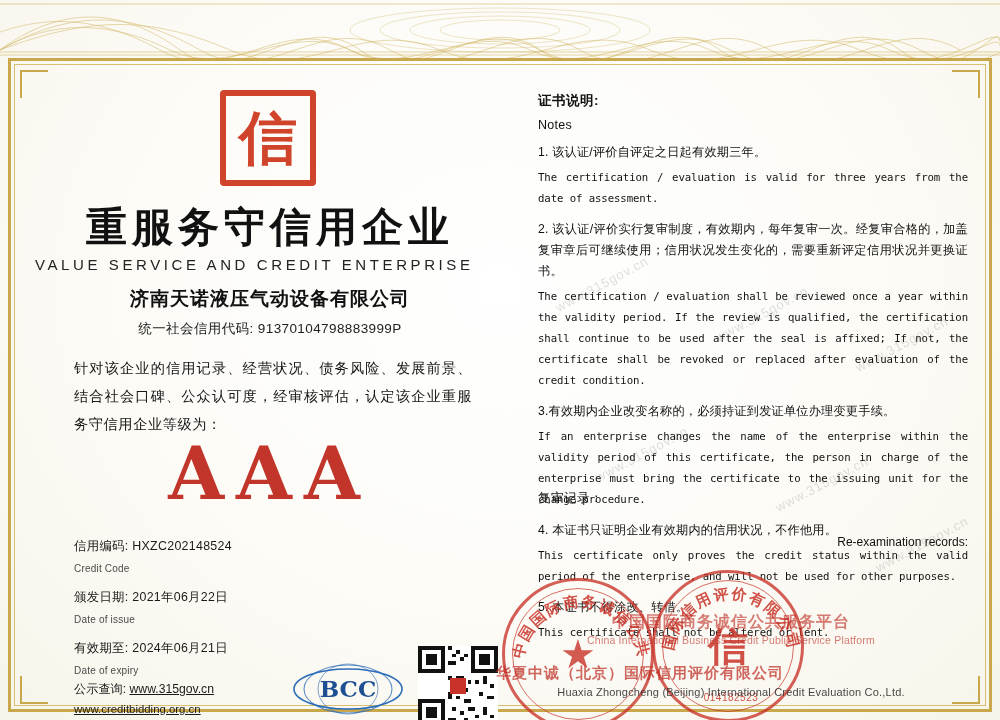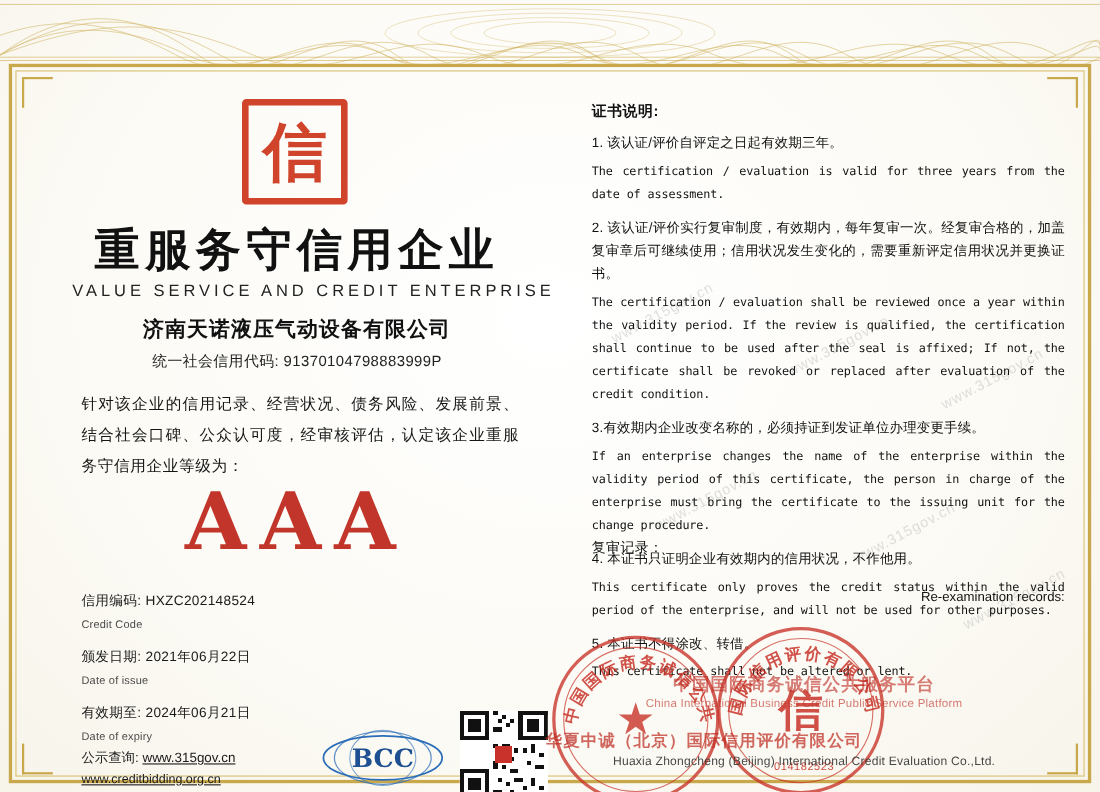--- a/index.html
+++ b/index.html
@@ -57,21 +57,21 @@
     display:flex;align-items:center;justify-content:center;
     color:#d0442c;font-size:58px;line-height:1;
     font-family:"DejaVu Serif", serif;font-weight:bold;
   }
   .title-cn{
     position:absolute;left:0;top:122px;width:480px;text-align:center;
     font-family:"DejaVu Serif", serif;
     font-size:41px;font-weight:bold;letter-spacing:5px;color:#111;
   }
   .title-en{
-    position:absolute;left:15px;top:178px;width:480px;text-align:center;
+    position:absolute;left:5px;top:178px;width:480px;text-align:left;
     font-size:15px;letter-spacing:3.6px;color:#222;
   }
   .company{
     position:absolute;left:0;top:208px;width:480px;text-align:center;
     font-family:"DejaVu Serif", serif;
     font-size:19px;font-weight:bold;letter-spacing:1px;color:#111;
   }
   .usci{
     position:absolute;left:0;top:242px;width:480px;text-align:center;
     font-size:13.5px;color:#222;letter-spacing:.4px;
@@ -340,20 +340,21 @@
           <rect x="18" y="20" width="2" height="1"></rect>
         </g>
         <rect x="8.5" y="8.5" width="4" height="4" fill="#c8322a"></rect>
       </svg>
     </div>
 
   </div>
 
   <div class="right">
     <div class="notes-title-cn">证书说明:</div>
+    <div class="notes-title-en">Notes</div>
 
     <div class="note">
       <div class="cn">1. 该认证/评价自评定之日起有效期三年。</div>
       <div class="en">The certification / evaluation is valid for three years from the date of assessment.</div>
     </div>
     <div class="note">
       <div class="cn">2. 该认证/评价实行复审制度，有效期内，每年复审一次。经复审合格的，加盖复审章后可继续使用；信用状况发生变化的，需要重新评定信用状况并更换证书。</div>
       <div class="en">The certification / evaluation shall be reviewed once a year within the validity period. If the review is qualified, the certification shall continue to be used after the seal is affixed; If not, the certificate shall be revoked or replaced after evaluation of the credit condition.</div>
     </div>
     <div class="note">

